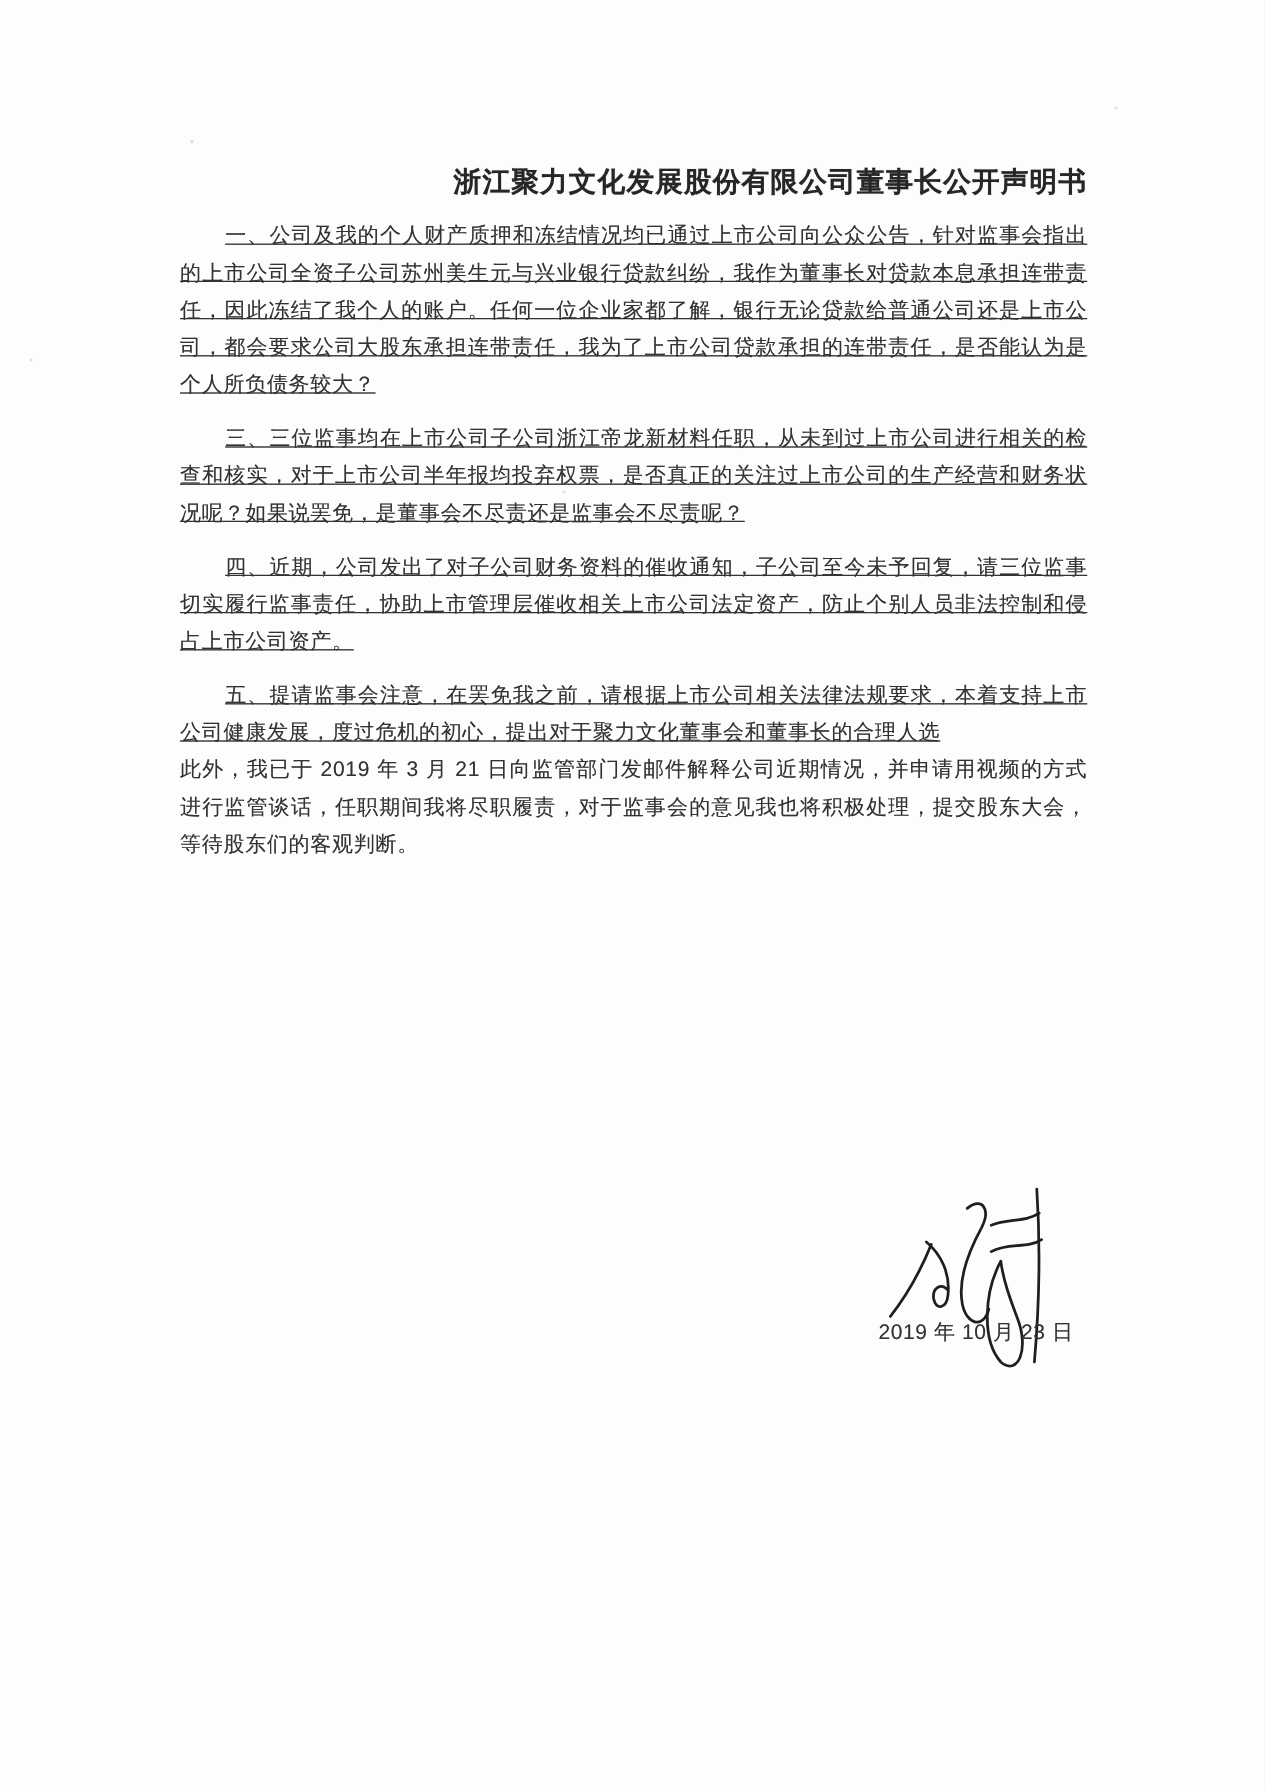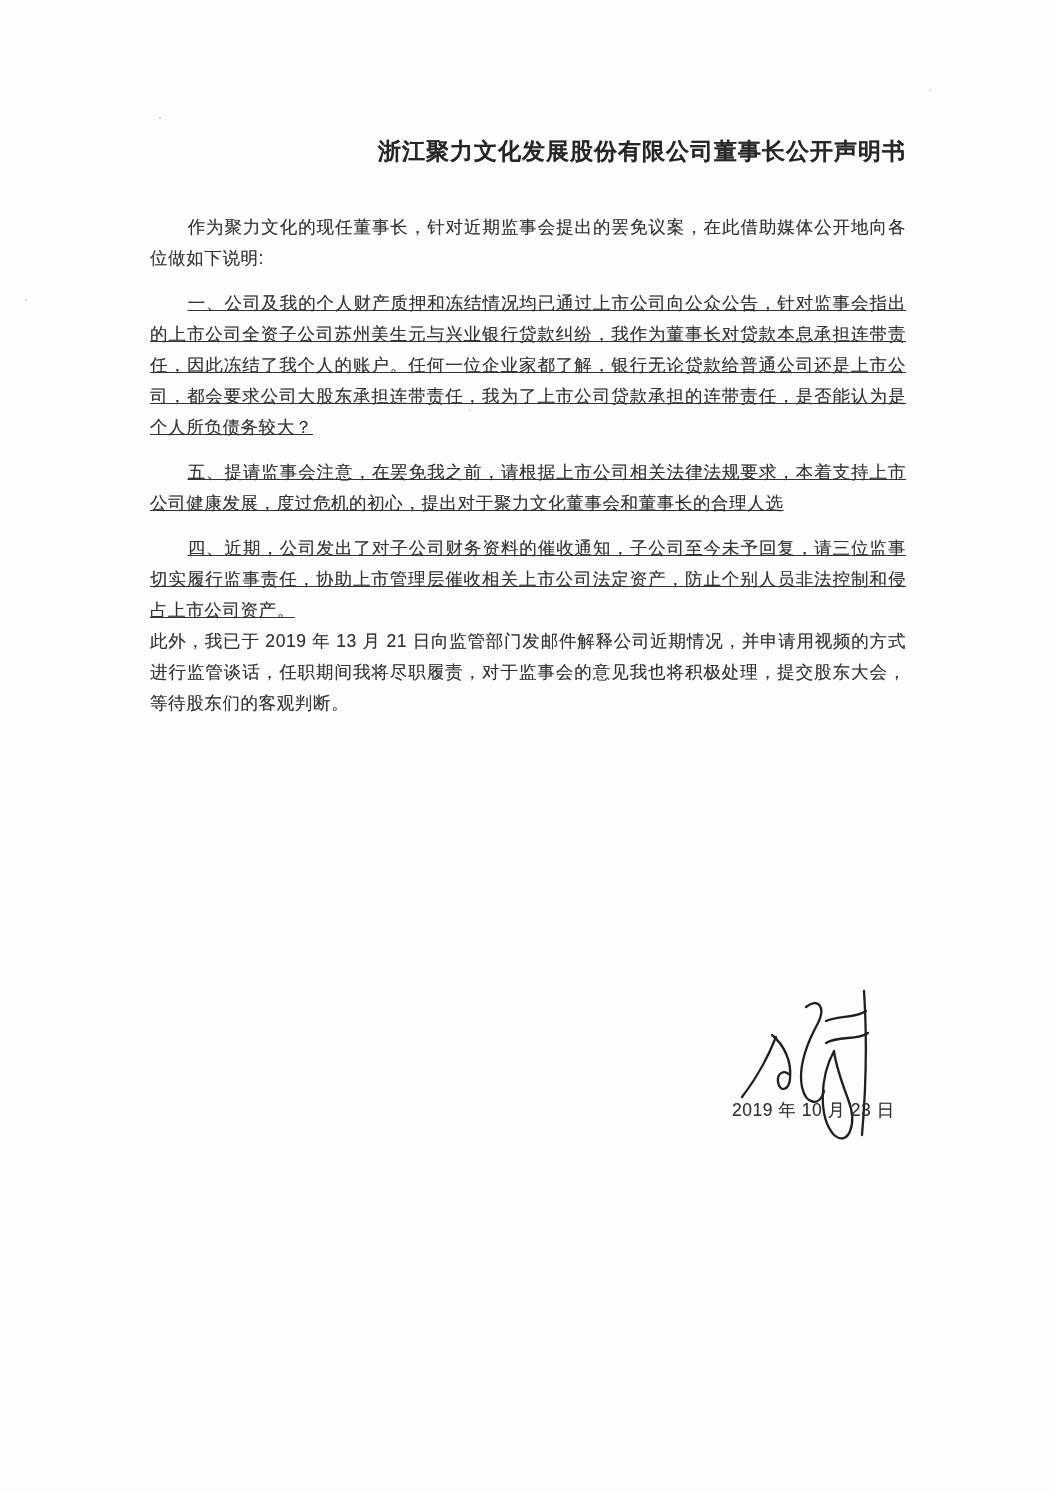--- a/index.html
+++ b/index.html
@@ -78,31 +78,31 @@
   }
 </style>
 </head>
 <body>
 
 <div class="sheet">
   <div class="content">
 
     <h1 class="doc-title">浙江聚力文化发展股份有限公司董事长公开声明书</h1>
 
-    <p class="para indent intro">作为聚力文化的现任董事长，针对近期监事会提出的罢免议案，在此借助媒体公开地向各位做如下说明:</p>
 
     <p class="para indent body-para para-gap">一、公司及我的个人财产质押和冻结情况均已通过上市公司向公众公告，针对监事会指出的上市公司全资子公司苏州美生元与兴业银行贷款纠纷，我作为董事长对贷款本息承担连带责任，因此冻结了我个人的账户。任何一位企业家都了解，银行无论贷款给普通公司还是上市公司，都会要求公司大股东承担连带责任，我为了上市公司贷款承担的连带责任，是否能认为是个人所负债务较大？</p>
 
 
+    <p class="para indent body-para para-gap">三、三位监事均在上市公司子公司浙江帝龙新材料任职，从未到过上市公司进行相关的检查和核实，对于上市公司半年报均投弃权票，是否真正的关注过上市公司的生产经营和财务状况呢？如果说罢免，是董事会不尽责还是监事会不尽责呢？</p>
+
+    <p class="para indent body-para para-gap">四、近期，公司发出了对子公司财务资料的催收通知，子公司至今未予回复，请三位监事切实履行监事责任，协助上市管理层催收相关上市公司法定资产，防止个别人员非法控制和侵占上市公司资产。</p>
 
     <p class="para indent body-para para-gap">五、提请监事会注意，在罢免我之前，请根据上市公司相关法律法规要求，本着支持上市公司健康发展，度过危机的初心，提出对于聚力文化董事会和董事长的合理人选</p>
 
-    <p class="para indent body-para para-gap">四、近期，公司发出了对子公司财务资料的催收通知，子公司至今未予回复，请三位监事切实履行监事责任，协助上市管理层催收相关上市公司法定资产，防止个别人员非法控制和侵占上市公司资产。</p>
-
-    <p class="para closing">此外，我已于 2019 年 13 月 21 日向监管部门发邮件解释公司近期情况，并申请用视频的方式进行监管谈话，任职期间我将尽职履责，对于监事会的意见我也将积极处理，提交股东大会，等待股东们的客观判断。</p>
+    <p class="para closing">此外，我已于 2019 年 3 月 21 日向监管部门发邮件解释公司近期情况，并申请用视频的方式进行监管谈话，任职期间我将尽职履责，对于监事会的意见我也将积极处理，提交股东大会，等待股东们的客观判断。</p>
   </div>
 
   <div class="signature-area">
     <svg class="signature-svg" viewBox="0 0 160 160" fill="none" stroke="#1f1f1f" stroke-width="2.3" stroke-linecap="round" stroke-linejoin="round">
 
       <path d="M 50,52 C 42,72 30,94 16,112"></path>
 
       <path d="M 46,50 C 58,60 66,76 64,94 C 63,105 54,108 52,97 C 51,88 58,84 64,90"></path>
 
       <path d="M 80,22 C 92,12 100,22 92,38 C 80,60 72,82 76,102 C 80,120 94,122 98,106"></path>

